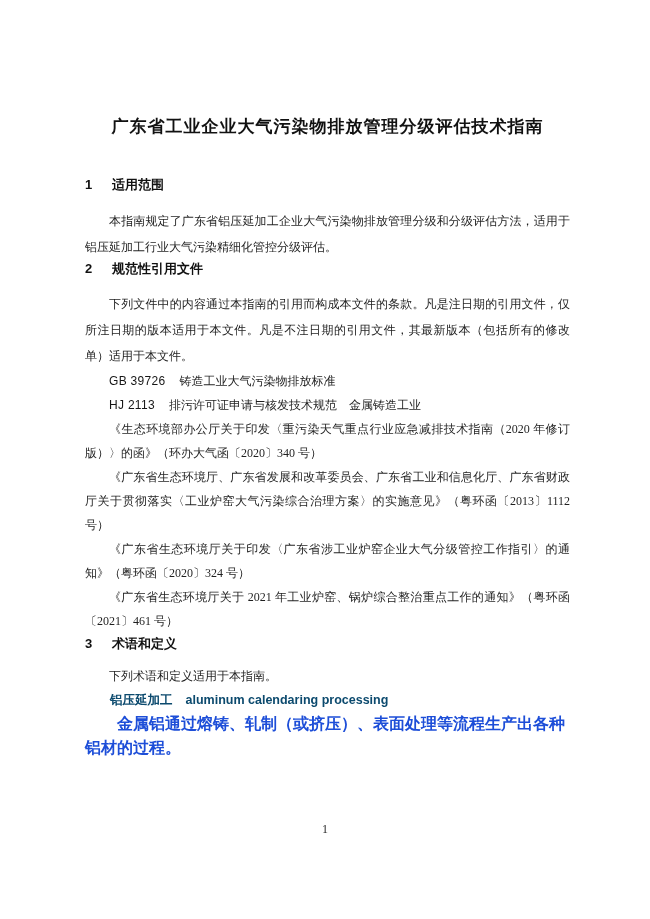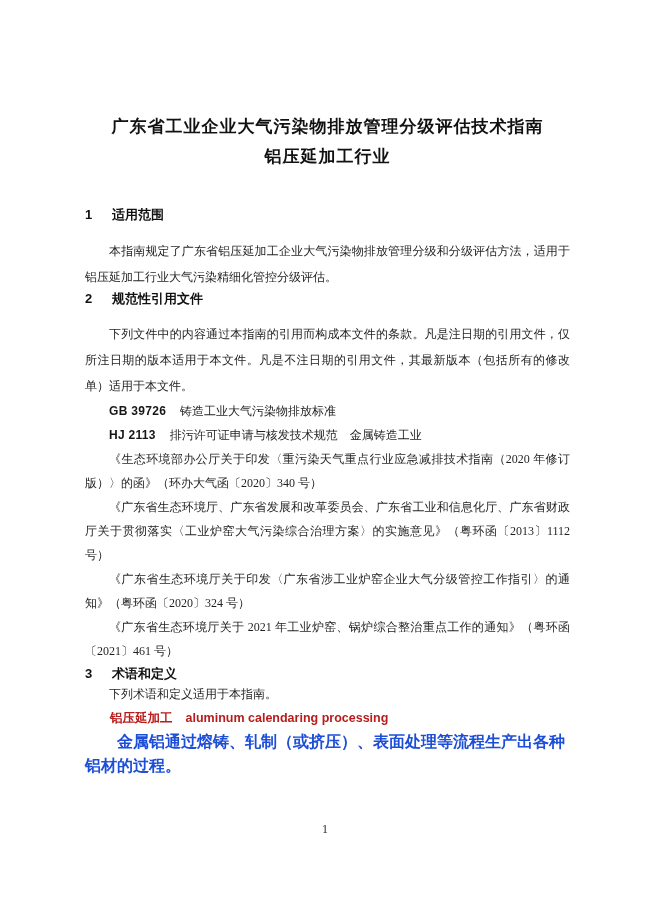--- a/index.html
+++ b/index.html
@@ -41,52 +41,52 @@
 
   .para {
     font-size: 12px;
     line-height: 26px;
     text-align: justify;
     text-indent: 2em;
     color: #1f1f1f;
   }
   .p-s1 { margin-top: 15px; }
   .p-s2 { margin-top: 14px; }
-  .p-s3 { line-height: 24px; }
+  .p-s3 { margin-top: 12px; line-height: 24px; }
 
   .refs { margin-top: 0; }
   .ref {
     font-size: 12px;
     line-height: 24px;
     text-align: justify;
     text-indent: 2em;
     color: #1f1f1f;
   }
   .ref-code {
     font-family: "Liberation Sans", sans-serif;
-    font-weight: 700;
+    font-weight: 400;
     letter-spacing: 0.3px;
     color: #161616;
   }
   .ref-title { margin-left: 14px; }
 
   .term-num {
     font-family: "Liberation Sans", sans-serif;
     font-weight: 600;
     font-size: 12px;
     line-height: 24px;
     color: #161616;
   }
   .term-line {
     font-family: "Liberation Sans", sans-serif;
     font-weight: bold;
     font-size: 12.5px;
     line-height: 24px;
     text-indent: 2em;
-    color: #b91c1c;
+    color: #0c4a6e;
   }
   .term-en { margin-left: 13px; }
   .term-def {
     font-size: 16px;
     line-height: 24px;
     text-indent: 2em;
     color: #1d4ed8;
     font-weight: bold;
   }
 
@@ -100,21 +100,20 @@
     color: #2a2a2a;
   }
 </style>
 </head>
 <body>
 
 <div class="page">
 
   <div class="doc-title">
     <div>广东省工业企业大气污染物排放管理分级评估技术指南</div>
-    <div>铝压延加工行业</div>
   </div>
 
   <div class="heading h-s1">
     <span class="h-num">1</span><span class="h-label">适用范围</span>
   </div>
   <p class="para p-s1">本指南规定了广东省铝压延加工企业大气污染物排放管理分级和分级评估方法，适用于铝压延加工行业大气污染精细化管控分级评估。</p>
 
   <div class="heading h-s2">
     <span class="h-num">2</span><span class="h-label">规范性引用文件</span>
   </div>

